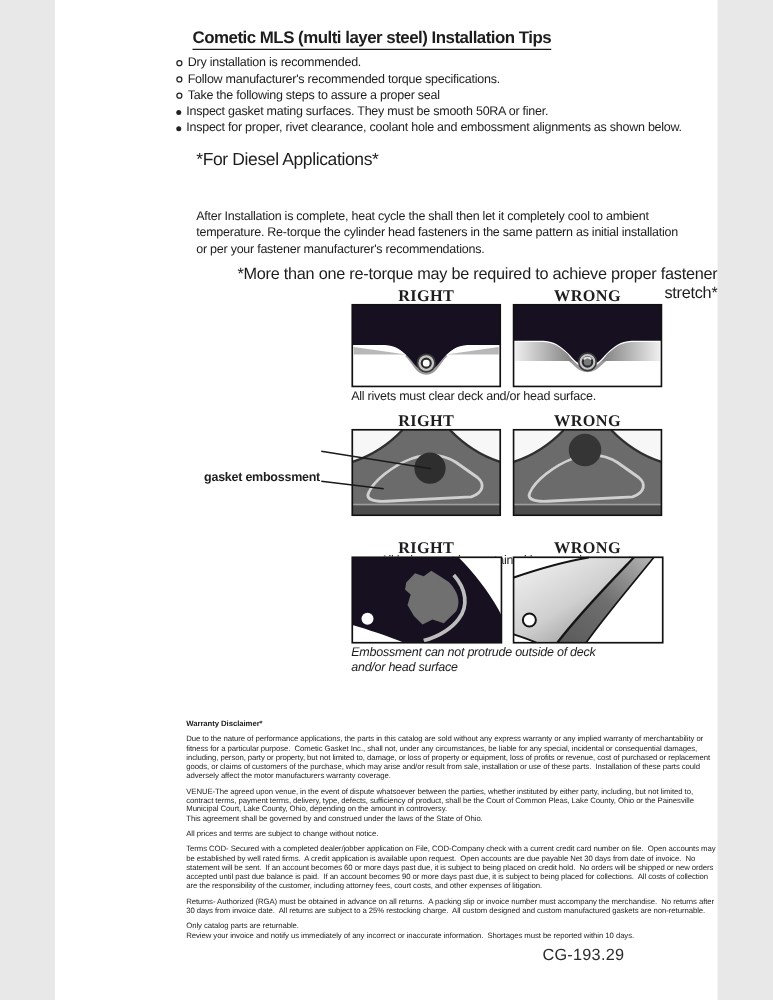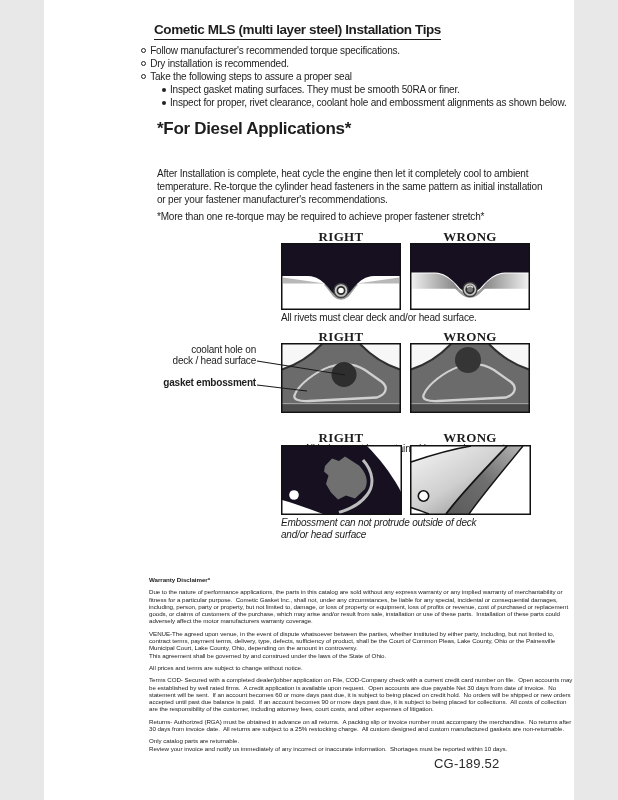--- a/index.html
+++ b/index.html
@@ -11,26 +11,26 @@
   .abs{position:absolute;}
   .doc-title{
     left:110px;top:22px;font-size:13.5px;font-weight:bold;letter-spacing:-0.4px;
     border-bottom:1.6px solid #1a1a1a;padding-bottom:2px;display:inline-block;
   }
   .tips{left:97px;top:44px;font-size:10px;line-height:13px;letter-spacing:-0.2px;}
   .b-row{display:flex;align-items:flex-start;}
   .dot{flex:0 0 auto;display:inline-block;border-radius:50%;}
   .dot.hollow{width:3.2px;height:3.2px;border:1px solid #222;margin:4px 4px 0 0;}
   .dot.filled{width:4px;height:4px;background:#222;margin:4.5px 4px 0 0;}
-  .sub{margin-left:21px;}
-  .h2{left:113px;top:119px;font-size:17px;font-weight:bold;letter-spacing:-0.3px;}
+  .sub{}
+  .h2{left:113px;top:119px;font-size:14px;font-weight:normal;letter-spacing:-0.3px;}
   .para{font-size:10px;line-height:13px;letter-spacing:-0.2px;white-space:pre;}
   .p1{left:113px;top:136px;}
   .p2{left:113px;top:167px;}
-  .note{left:113px;top:211px;font-size:10px;letter-spacing:-0.2px;}
+  .note{left:113px;top:211px;font-size:13px;letter-spacing:-0.2px;text-align:right;}
   .dlabel{font-size:13px;font-weight:bold;letter-spacing:0.3px;text-align:center;width:120px;font-family:Liberation Serif, serif;}
   .caption{font-size:10px;letter-spacing:-0.2px;}
   .cap-center{width:250px;text-align:center;}
   .pre{white-space:pre;line-height:12px;}
   .side-labels{left:95px;width:117px;text-align:right;font-size:10px;line-height:10.5px;letter-spacing:-0.2px;white-space:pre;}
   .panel{display:block;}
   .fineprint{left:105px;top:576px;width:462px;font-size:6.2px;line-height:7.3px;letter-spacing:-0.05px;color:#222;}
   .fineprint .fp-h{font-weight:bold;margin:0 0 5px 0;white-space:pre;}
   .fineprint p{margin:0 0 5px 0;white-space:pre;}
   .page-code{left:390px;top:756px;font-size:13px;letter-spacing:0.2px;color:#2a2a2a;}
@@ -39,42 +39,42 @@
 </head>
 <body>
 
 <div class="page">
 
   <div class="abs doc-title">Cometic MLS (multi layer steel) Installation Tips</div>
 
   <div class="abs tips">
     <div class="b-row">
       <span class="dot hollow"></span>
-      <span>Follow manufacturer's recommended torque specifications.</span>
+      <span>Dry installation is recommended.</span>
     </div>
     <div class="b-row">
       <span class="dot hollow"></span>
-      <span>Dry installation is recommended.</span>
+      <span>Follow manufacturer's recommended torque specifications.</span>
     </div>
     <div class="b-row">
       <span class="dot hollow"></span>
       <span>Take the following steps to assure a proper seal</span>
     </div>
     <div class="b-row sub">
       <span class="dot filled"></span>
       <span>Inspect gasket mating surfaces.  They must be smooth 50RA or finer.</span>
     </div>
     <div class="b-row sub">
       <span class="dot filled"></span>
       <span>Inspect for proper, rivet clearance, coolant hole and embossment alignments as shown below.</span>
     </div>
   </div>
 
   <div class="abs h2">*For Diesel Applications*</div>
-  <div class="abs para p2">After Installation is complete, heat cycle the engine then let it completely cool to ambient
+  <div class="abs para p2">After Installation is complete, heat cycle the shall then let it completely cool to ambient
 temperature. Re-torque the cylinder head fasteners in the same pattern as initial installation
 or per your fastener manufacturer's recommendations.</div>
   <div class="abs note">*More than one re-torque may be required to achieve proper fastener stretch*</div>
 
   <div class="abs dlabel" style="left:237px;top:229px;">RIGHT</div>
   <div class="abs dlabel" style="left:366px;top:229px;">WRONG</div>
 
   <svg class="abs panel" style="left:237px;top:243px;" width="120" height="67" viewBox="0 0 120 67">
     <rect x="0" y="0" width="120" height="67" fill="#ffffff"></rect>
     <path d="M44,41 C50,46 52,55.5 60,55.5 C68,55.5 70,46 76,41" stroke="#9c9c9c" stroke-width="2.6" fill="none"></path>
@@ -106,22 +106,20 @@
     <circle cx="60" cy="46.5" r="3.8" fill="#787878" stroke="#2b2b2b" stroke-width="1.7"></circle>
     <path d="M57,44.6 A3.6,3.6 0 0 1 63,44.6" stroke="#dedede" stroke-width="1.6" fill="none"></path>
     <rect x="0.75" y="0.75" width="118.5" height="65.5" fill="none" stroke="#111111" stroke-width="1.5"></rect>
   </svg>
 
   <div class="abs caption" style="left:237px;top:312px;">All rivets must clear deck and/or head surface.</div>
 
   <div class="abs dlabel" style="left:237px;top:329px;">RIGHT</div>
   <div class="abs dlabel" style="left:366px;top:329px;">WRONG</div>
 
-  <div class="abs side-labels" style="top:345px;">coolant hole on
-deck / head surface</div>
   <div class="abs side-labels" style="top:378px;font-weight:bold;">gasket embossment</div>
 
   <svg class="abs" style="left:205px;top:340px;z-index:3;pointer-events:none;" width="170" height="60" viewBox="0 0 170 60">
     <line x1="8" y1="21" x2="96" y2="35" stroke="#1a1a1a" stroke-width="1.1"></line>
     <line x1="8" y1="45" x2="58" y2="51" stroke="#1a1a1a" stroke-width="1.1"></line>
   </svg>
 
   <svg class="abs panel" style="left:237px;top:343px;" width="120" height="70" viewBox="0 0 120 70">
     <rect x="1" y="1" width="118" height="68" fill="#6b6b6b"></rect>
     <path d="M1,1 H41 C29,13.5 15,22 1,26.5 Z" fill="#f7f7f7"></path>
@@ -207,15 +205,15 @@
 be established by well rated firms.  A credit application is available upon request.  Open accounts are due payable Net 30 days from date of invoice.  No
 statement will be sent.  If an account becomes 60 or more days past due, it is subject to being placed on credit hold.  No orders will be shipped or new orders
 accepted until past due balance is paid.  If an account becomes 90 or more days past due, it is subject to being placed for collections.  All costs of collection
 are the responsibility of the customer, including attorney fees, court costs, and other expenses of litigation.</p>
     <p>Returns- Authorized (RGA) must be obtained in advance on all returns.  A packing slip or invoice number must accompany the merchandise.  No returns after
 30 days from invoice date.  All returns are subject to a 25% restocking charge.  All custom designed and custom manufactured gaskets are non-returnable.</p>
     <p>Only catalog parts are returnable.
 Review your invoice and notify us immediately of any incorrect or inaccurate information.  Shortages must be reported within 10 days.</p>
   </div>
 
-  <div class="abs page-code">CG-189.52</div>
+  <div class="abs page-code">CG-193.29</div>
 
 </div>
 
 </body></html>

